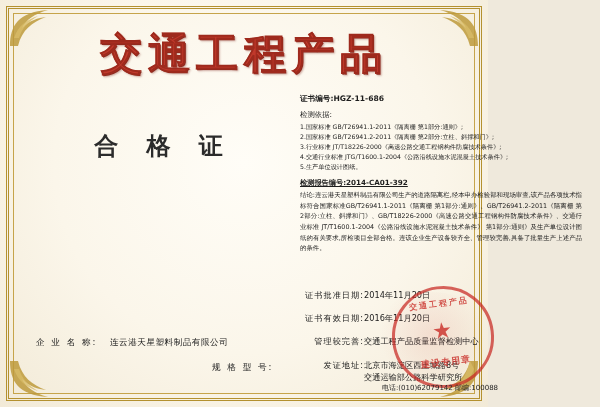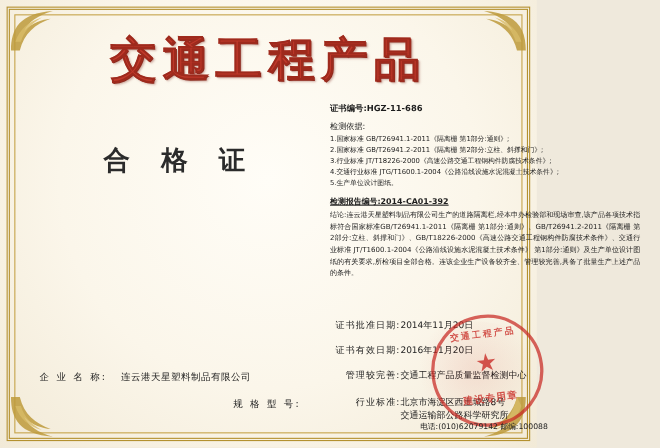--- a/index.html
+++ b/index.html
@@ -186,21 +186,21 @@
     </div>
     <div class="row">
       <div class="lbl">证书有效日期:</div>
       <div class="val">2016年11月20日</div>
     </div>
     <div class="row">
       <div class="lbl">管理较完善:</div>
       <div class="val">交通工程产品质量监督检测中心</div>
     </div>
     <div class="row addr">
-      <div class="lbl">行业标准:</div>
+      <div class="lbl">发证地址:</div>
       <div class="val2">
         <div>北京市海淀区西土城路8号</div>
         <div>交通运输部公路科学研究所</div>
       </div>
     </div>
   </div>
 
   <div class="date-stamp"></div>
 
   <div class="seal">

